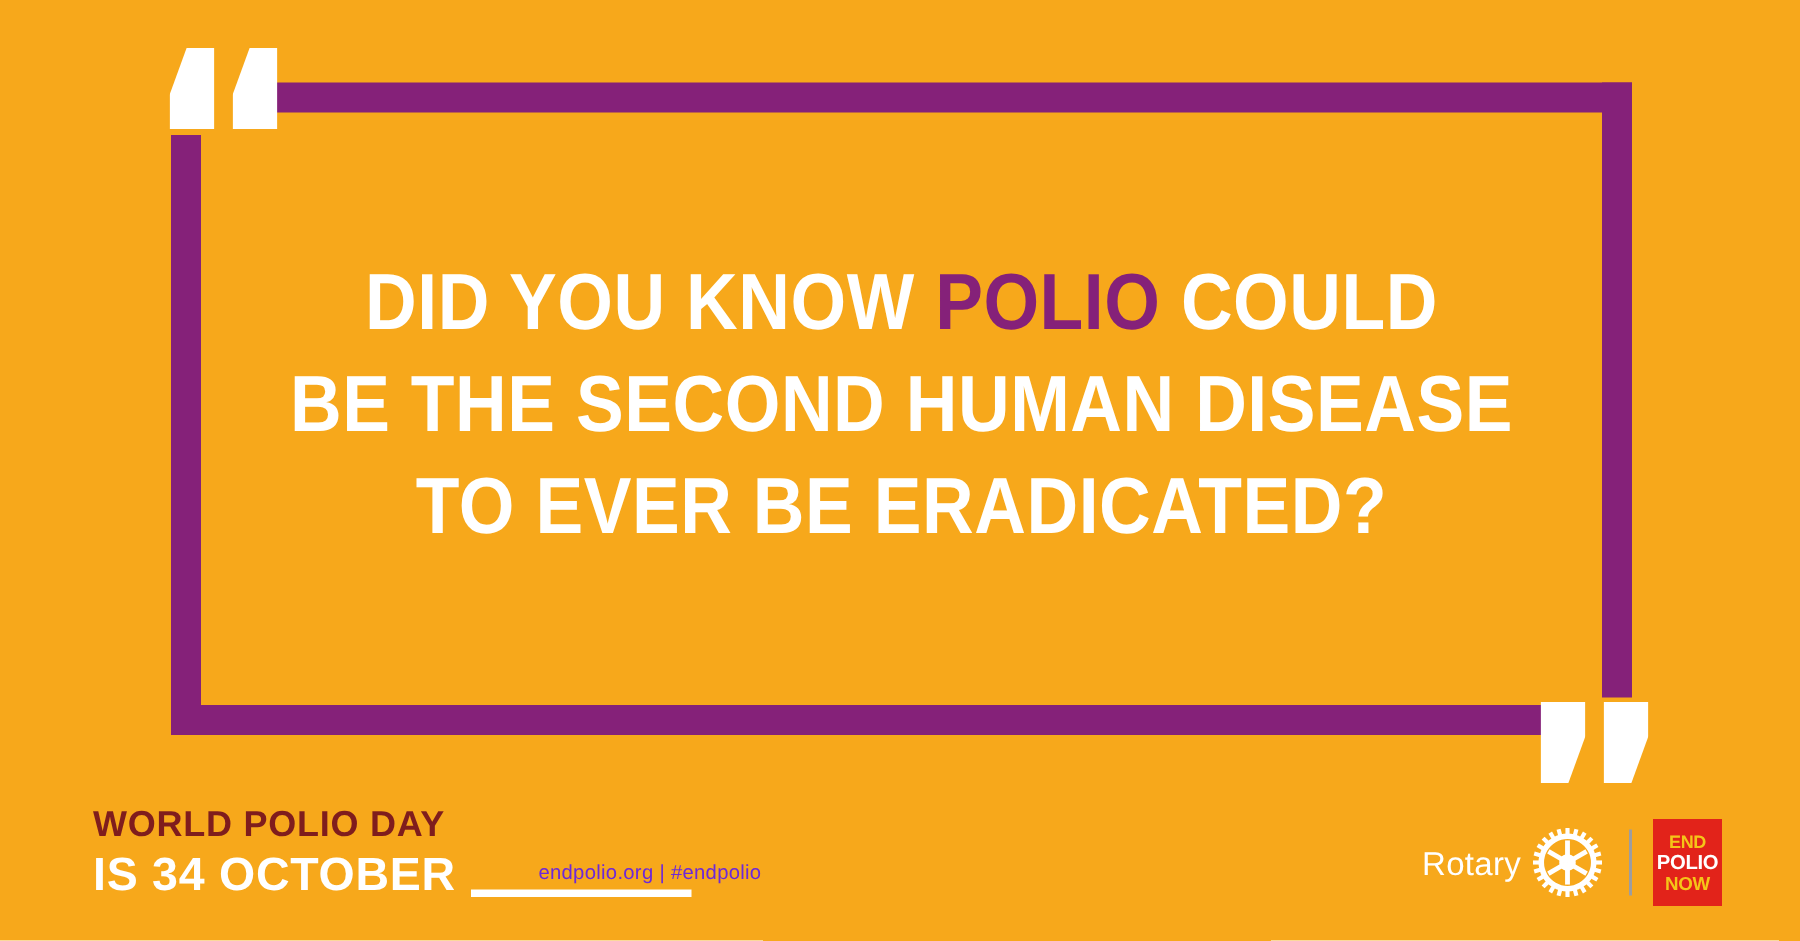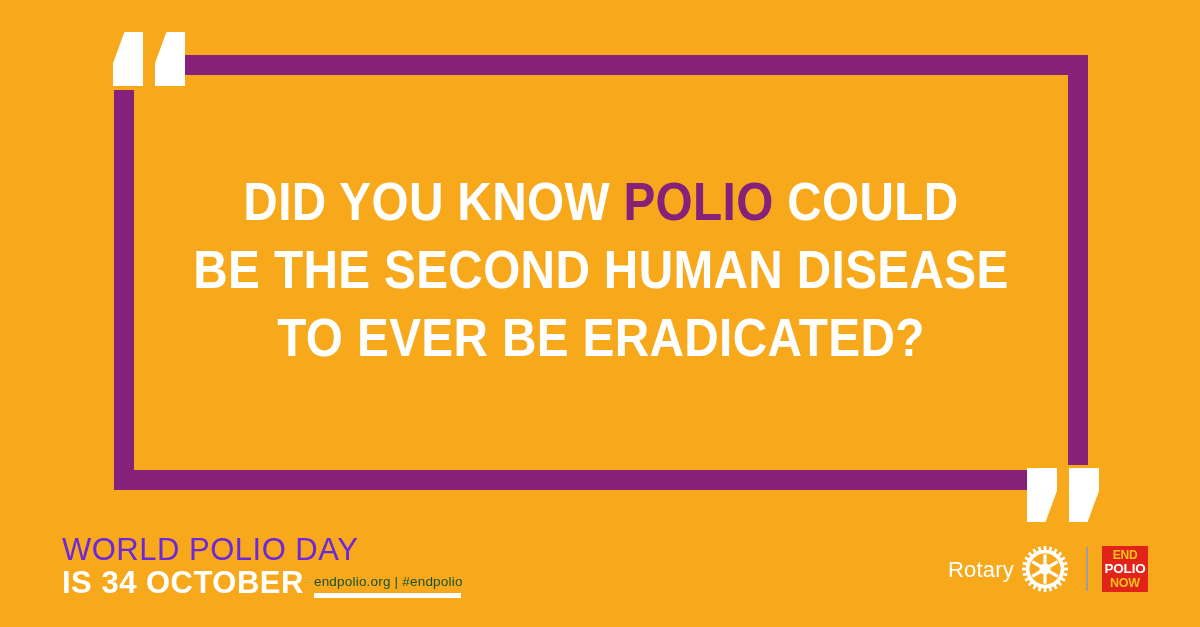--- a/index.html
+++ b/index.html
@@ -62,47 +62,48 @@
   .hl-accent { color: #852179; }
 
   
   #footer-left {
     position: absolute;
     left: 62px;
     top: 534px;
   }
   #wpd-line1 {
     display: block;
-    color: #6d28d9;
-    font-weight: normal;
-    font-size: 31px;
+    color: #7f1d1d;
+    font-weight: bold;
+    font-size: 24px;
     line-height: 32px;
     letter-spacing: 0.5px;
   }
   #wpd-row2 {
     display: flex;
     align-items: flex-end;
     gap: 10px;
     margin-top: 1px;
   }
   #wpd-line2 {
     color: #ffffff;
     font-weight: bold;
     font-size: 31px;
     line-height: 32px;
     letter-spacing: 0.5px;
   }
   #wpd-urls-wrap { padding-bottom: 1px; }
   #wpd-urls {
     display: block;
-    color: #14532d;
+    color: #6d28d9;
     font-size: 13.5px;
     line-height: 15px;
     letter-spacing: 0.2px;
     white-space: nowrap;
+    margin-left: 45px;
   }
   #wpd-underline {
     display: block;
     margin-top: 4px;
     width: 147px;
     height: 5px;
     background: #ffffff;
   }
 
   
@@ -122,21 +123,21 @@
   }
   #rotary-wheel-icon { display: block; }
   #logo-divider {
     width: 2px;
     height: 44px;
     background: #9d9da0;
     margin: 0 14px 0 18px;
   }
   #epn-badge {
     width: 46px;
-    height: 46px;
+    height: 58px;
     background: #e2231a;
     display: flex;
     flex-direction: column;
     align-items: center;
     justify-content: center;
     line-height: 1;
   }
   .epn-line {
     font-weight: bold;
     letter-spacing: -0.2px;

